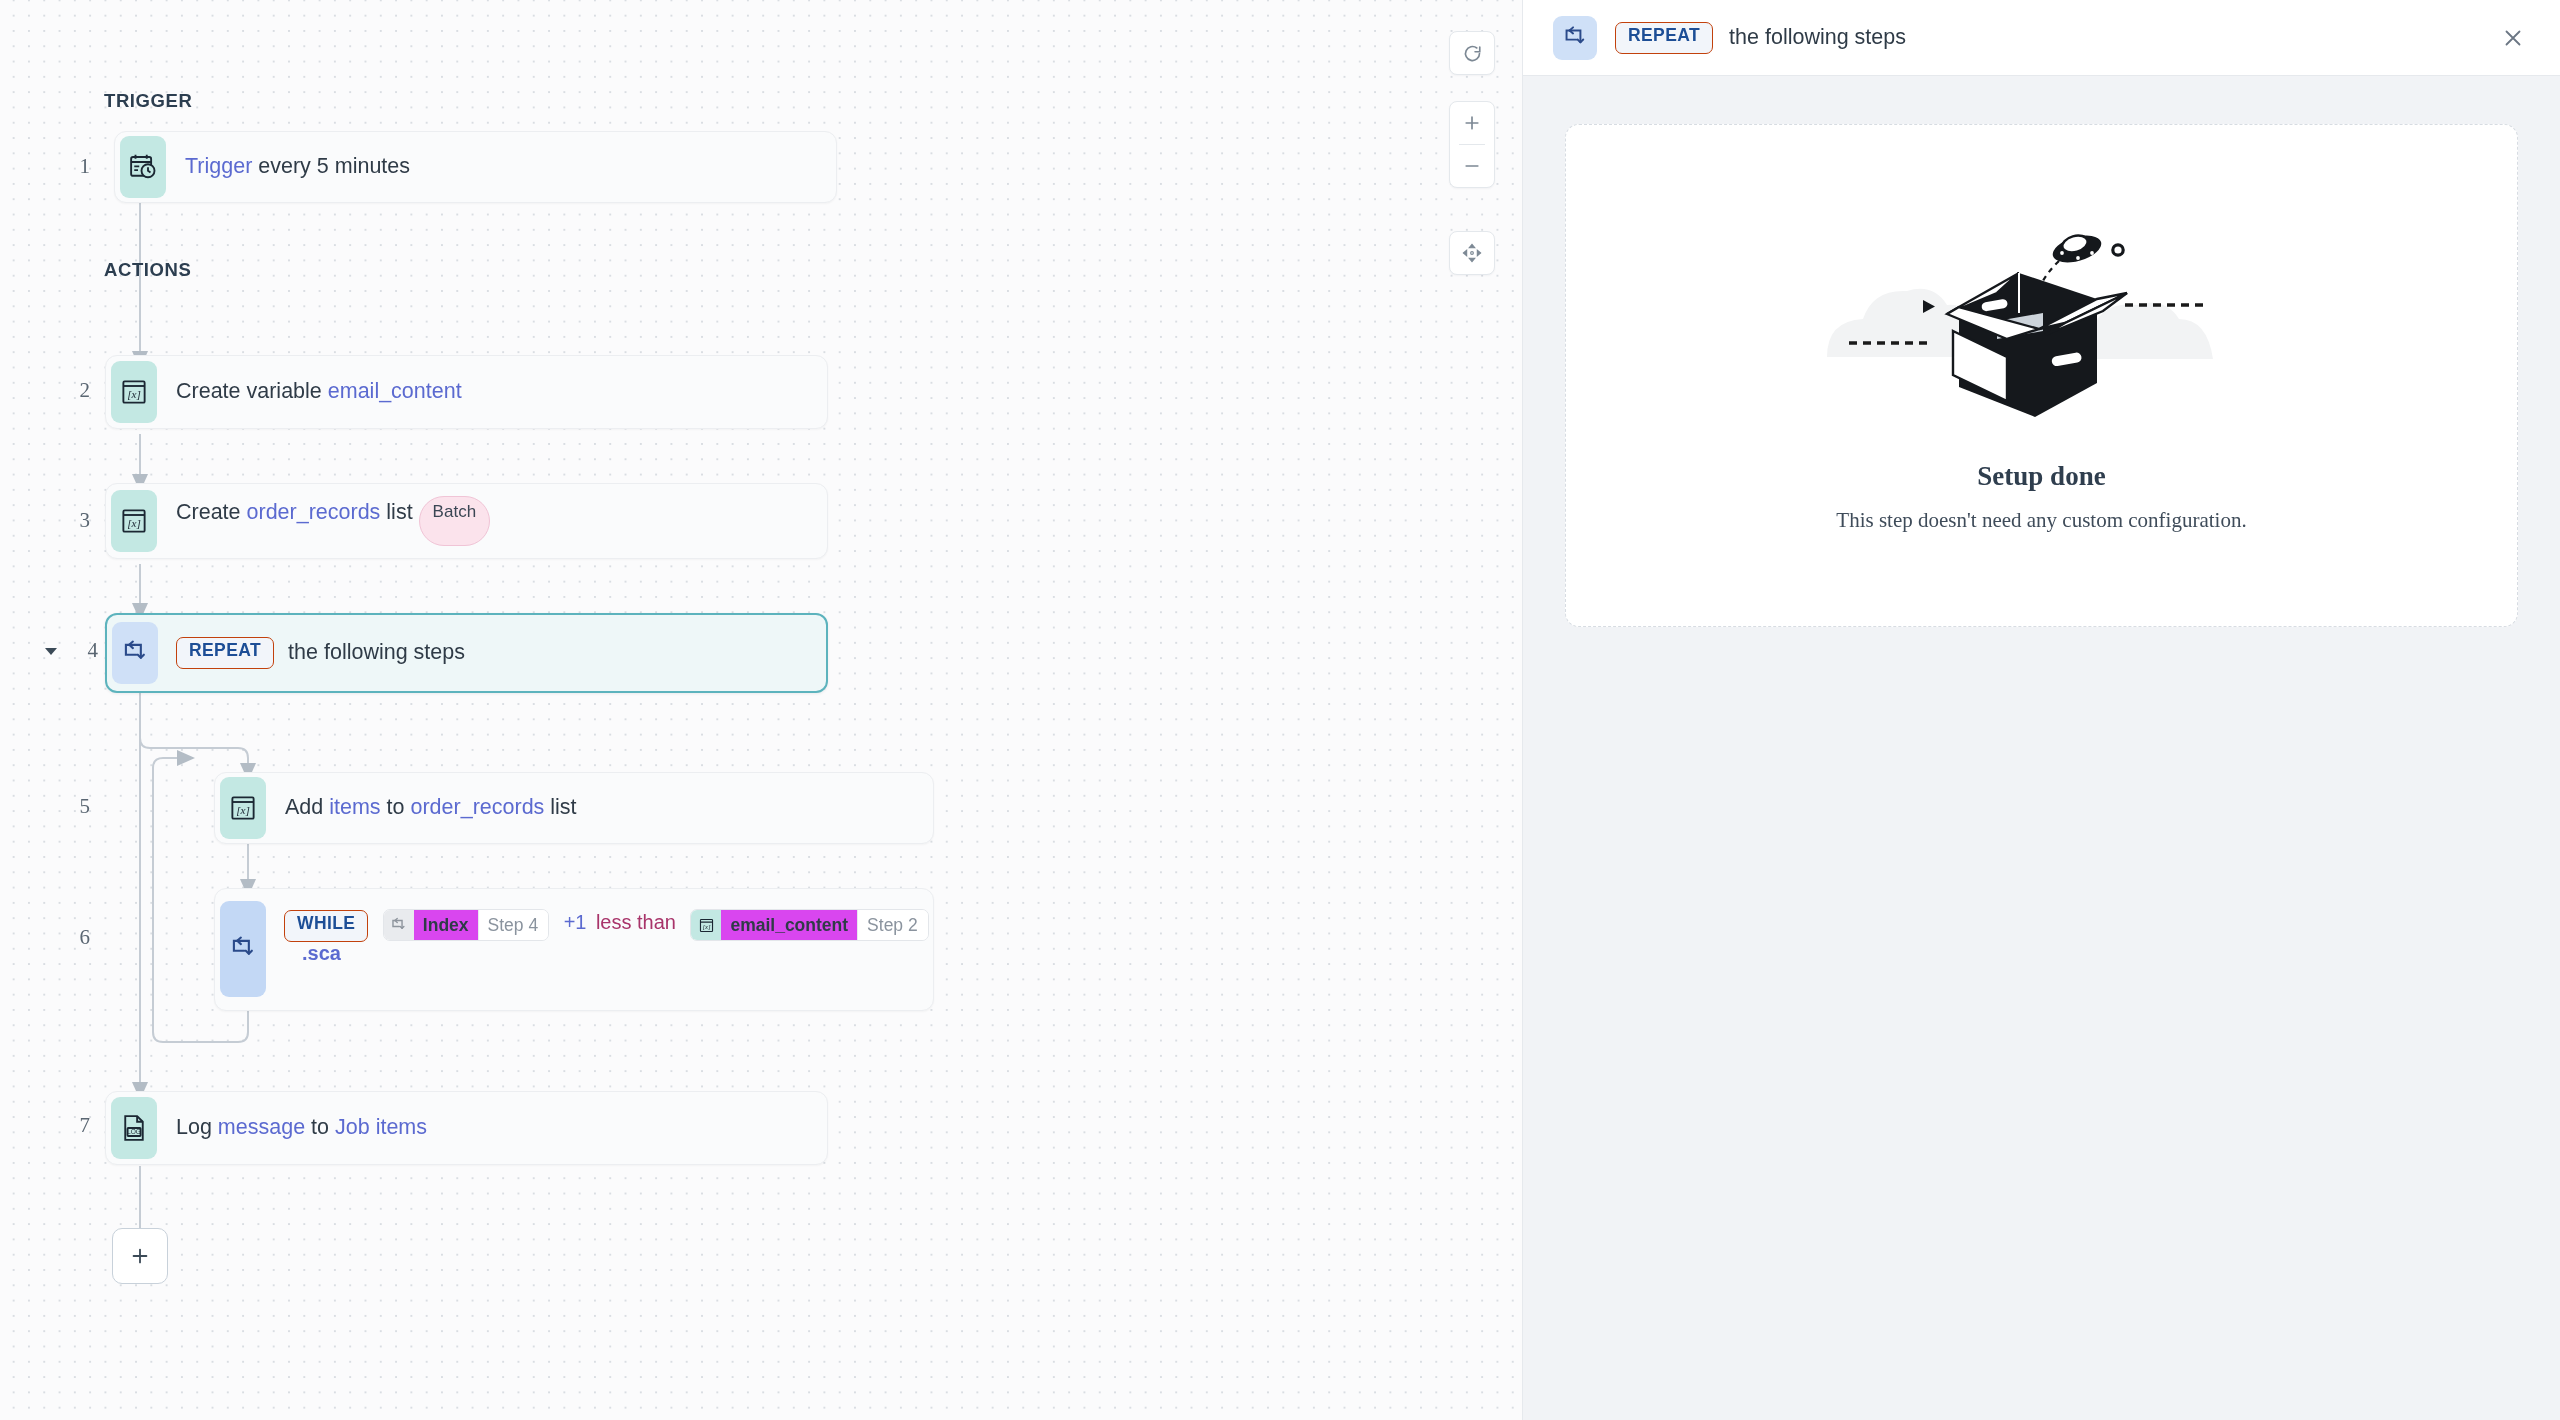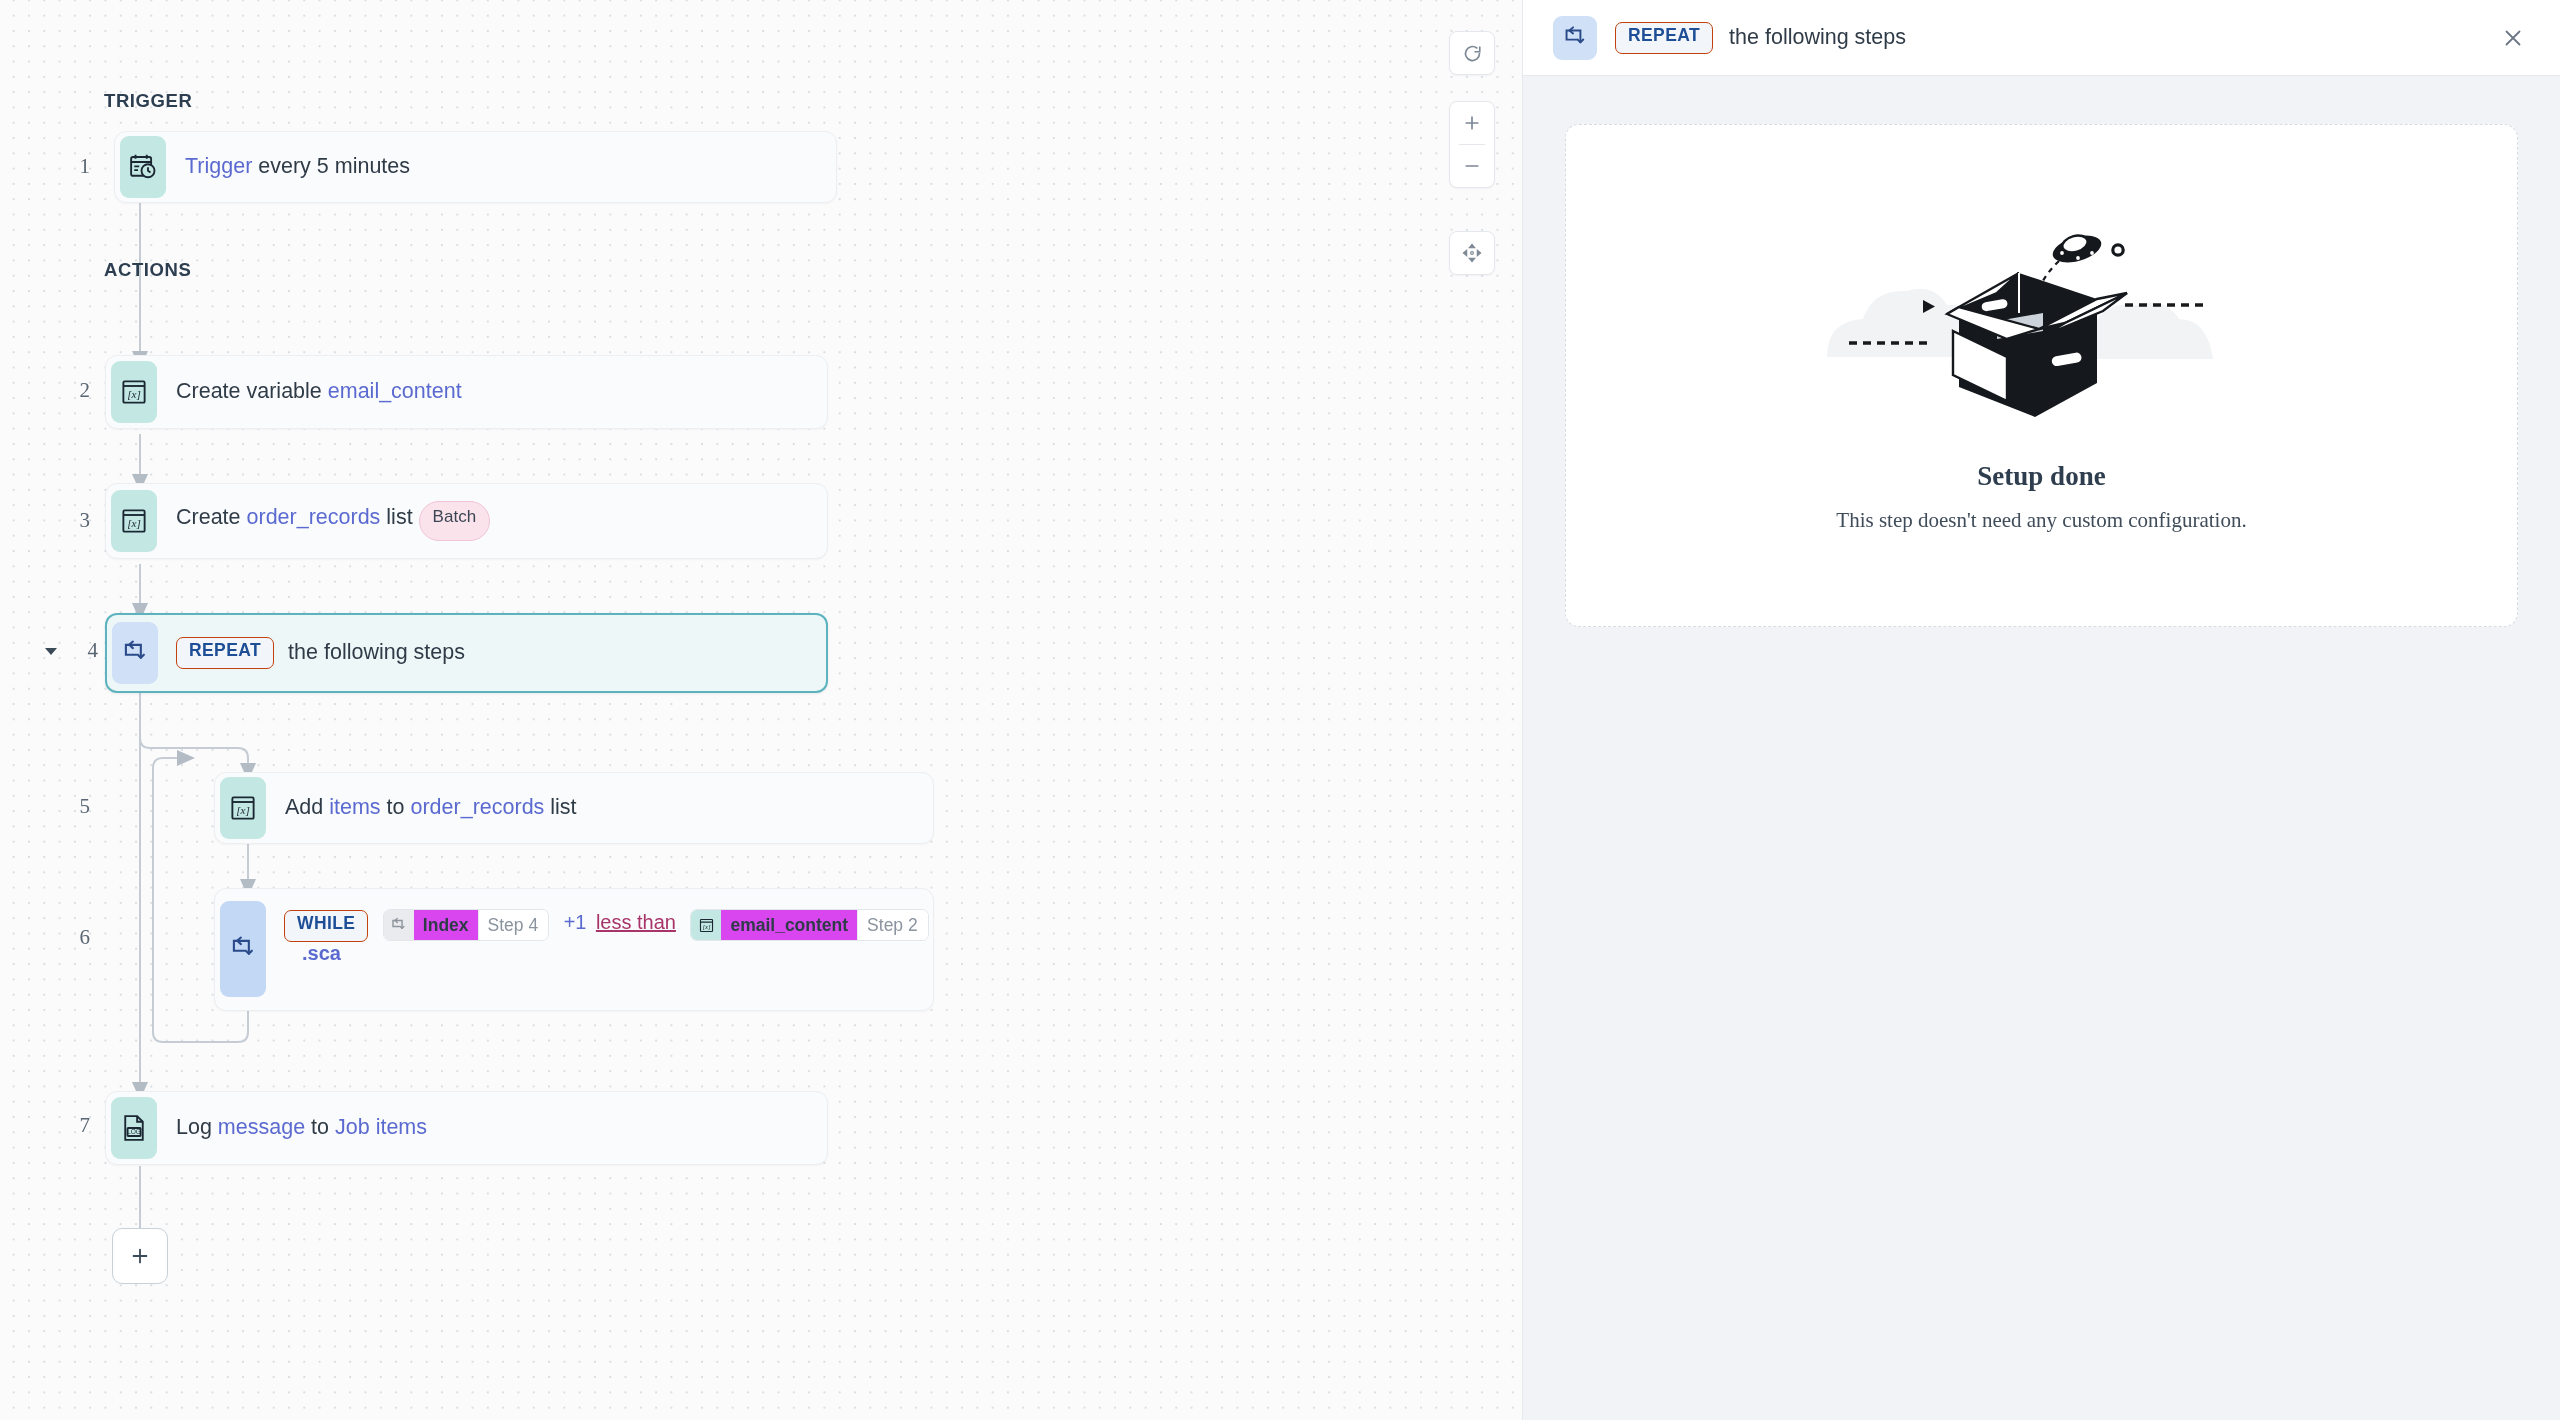--- a/index.html
+++ b/index.html
@@ -75,21 +75,21 @@
     font-family: "Liberation Sans", sans-serif;
   }
   .varlink { color: #5b6ad0; }
 
   .pill-badge {
     display: inline-block;
     background: #fbe3ec;
     border: 1px solid #f0c4d6;
     color: #3b4654;
     font-size: 17px;
-    padding: 3px 13px 10px;
+    padding: 3px 13px 20px;
     border-radius: 999px;
     vertical-align: 2px;
     margin-left: 6px;
   }
 
   
   .kind-tag {
     display: inline-flex; align-items: center; justify-content: center;
     background: #f2f5fa;
     border: 1px solid #c2410c;
@@ -124,21 +124,21 @@
     background: #d946ef;
   }
   .chip-step {
     display: flex; align-items: center;
     padding: 0 10px 0 9px;
     font-size: 17.5px; color: #8a939e;
     background: #ffffff;
     border-left: 1px solid #e7eaee;
   }
   .op-plus { color: #5b6ad0; font-size: 20px; }
-  .op-word { color: #a8346a; font-size: 20px; text-decoration: underline; }
+  .op-word { color: #a8346a; font-size: 20px; }
   .expr-tail { color: #5b6ad0; font-size: 20px; }
   .expr-line2 { color: #5b6ad0; font-size: 20px; display:block; margin-top: 6px;}
 
   
   .add-btn {
     position: absolute;
     width: 56px; height: 56px;
     background: #ffffff;
     border: 1px solid #c8d1da;
     border-radius: 10px;

